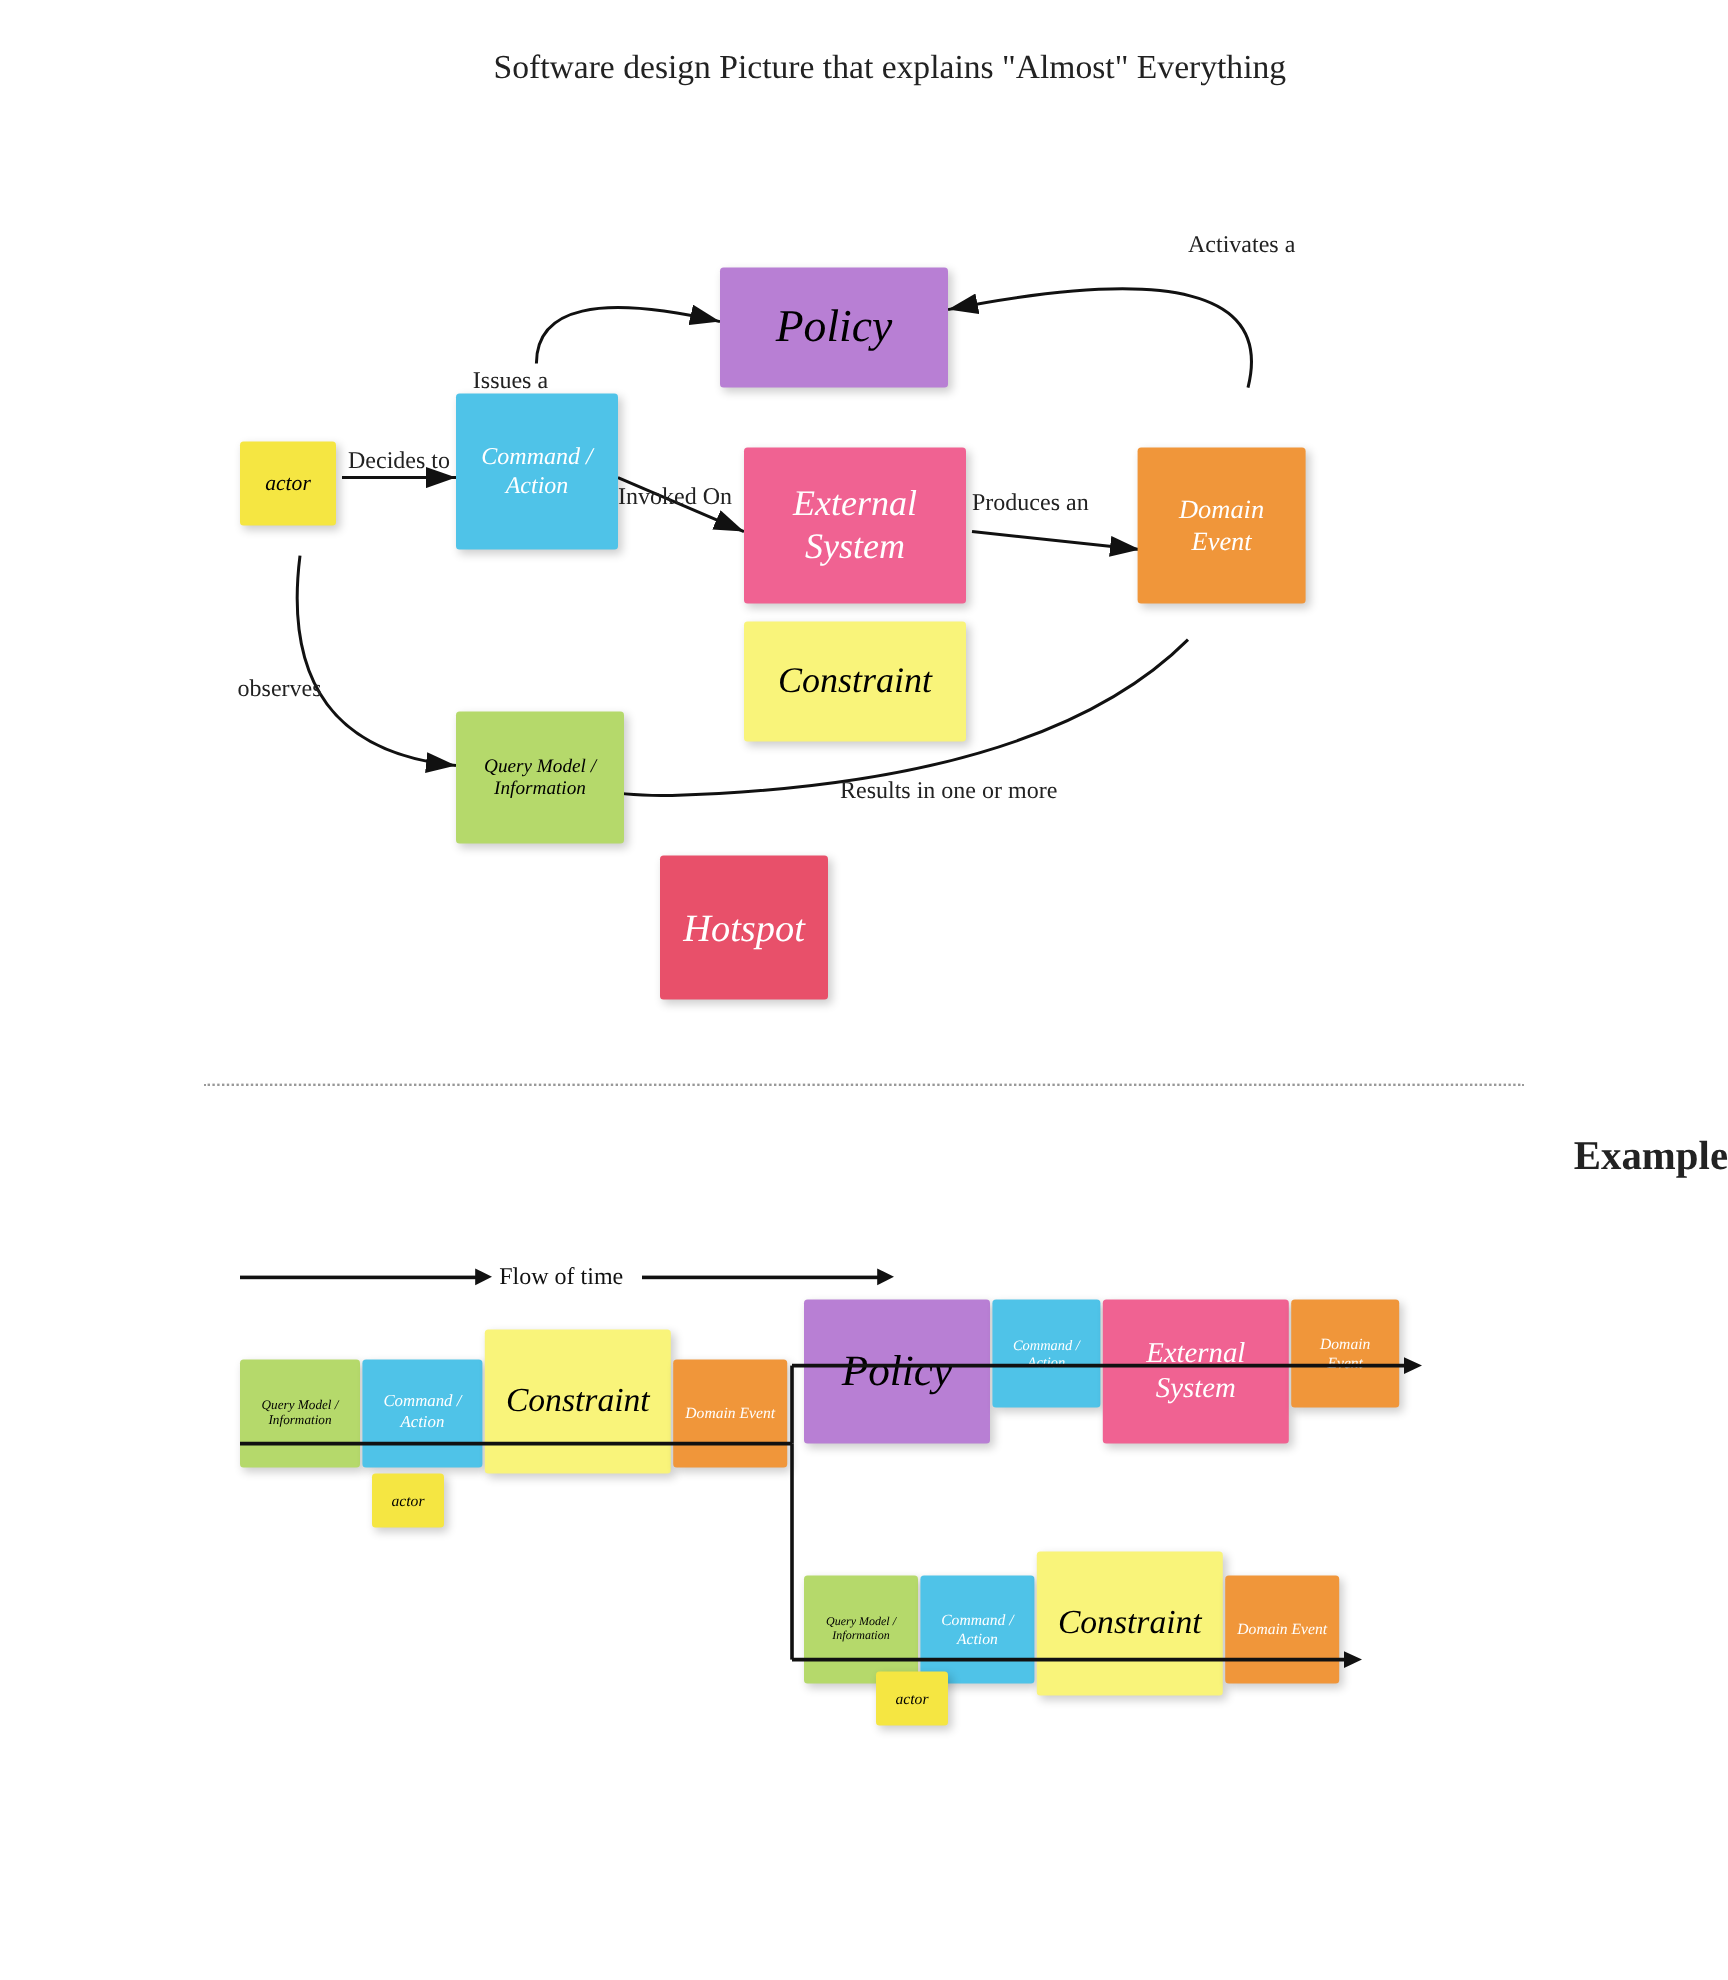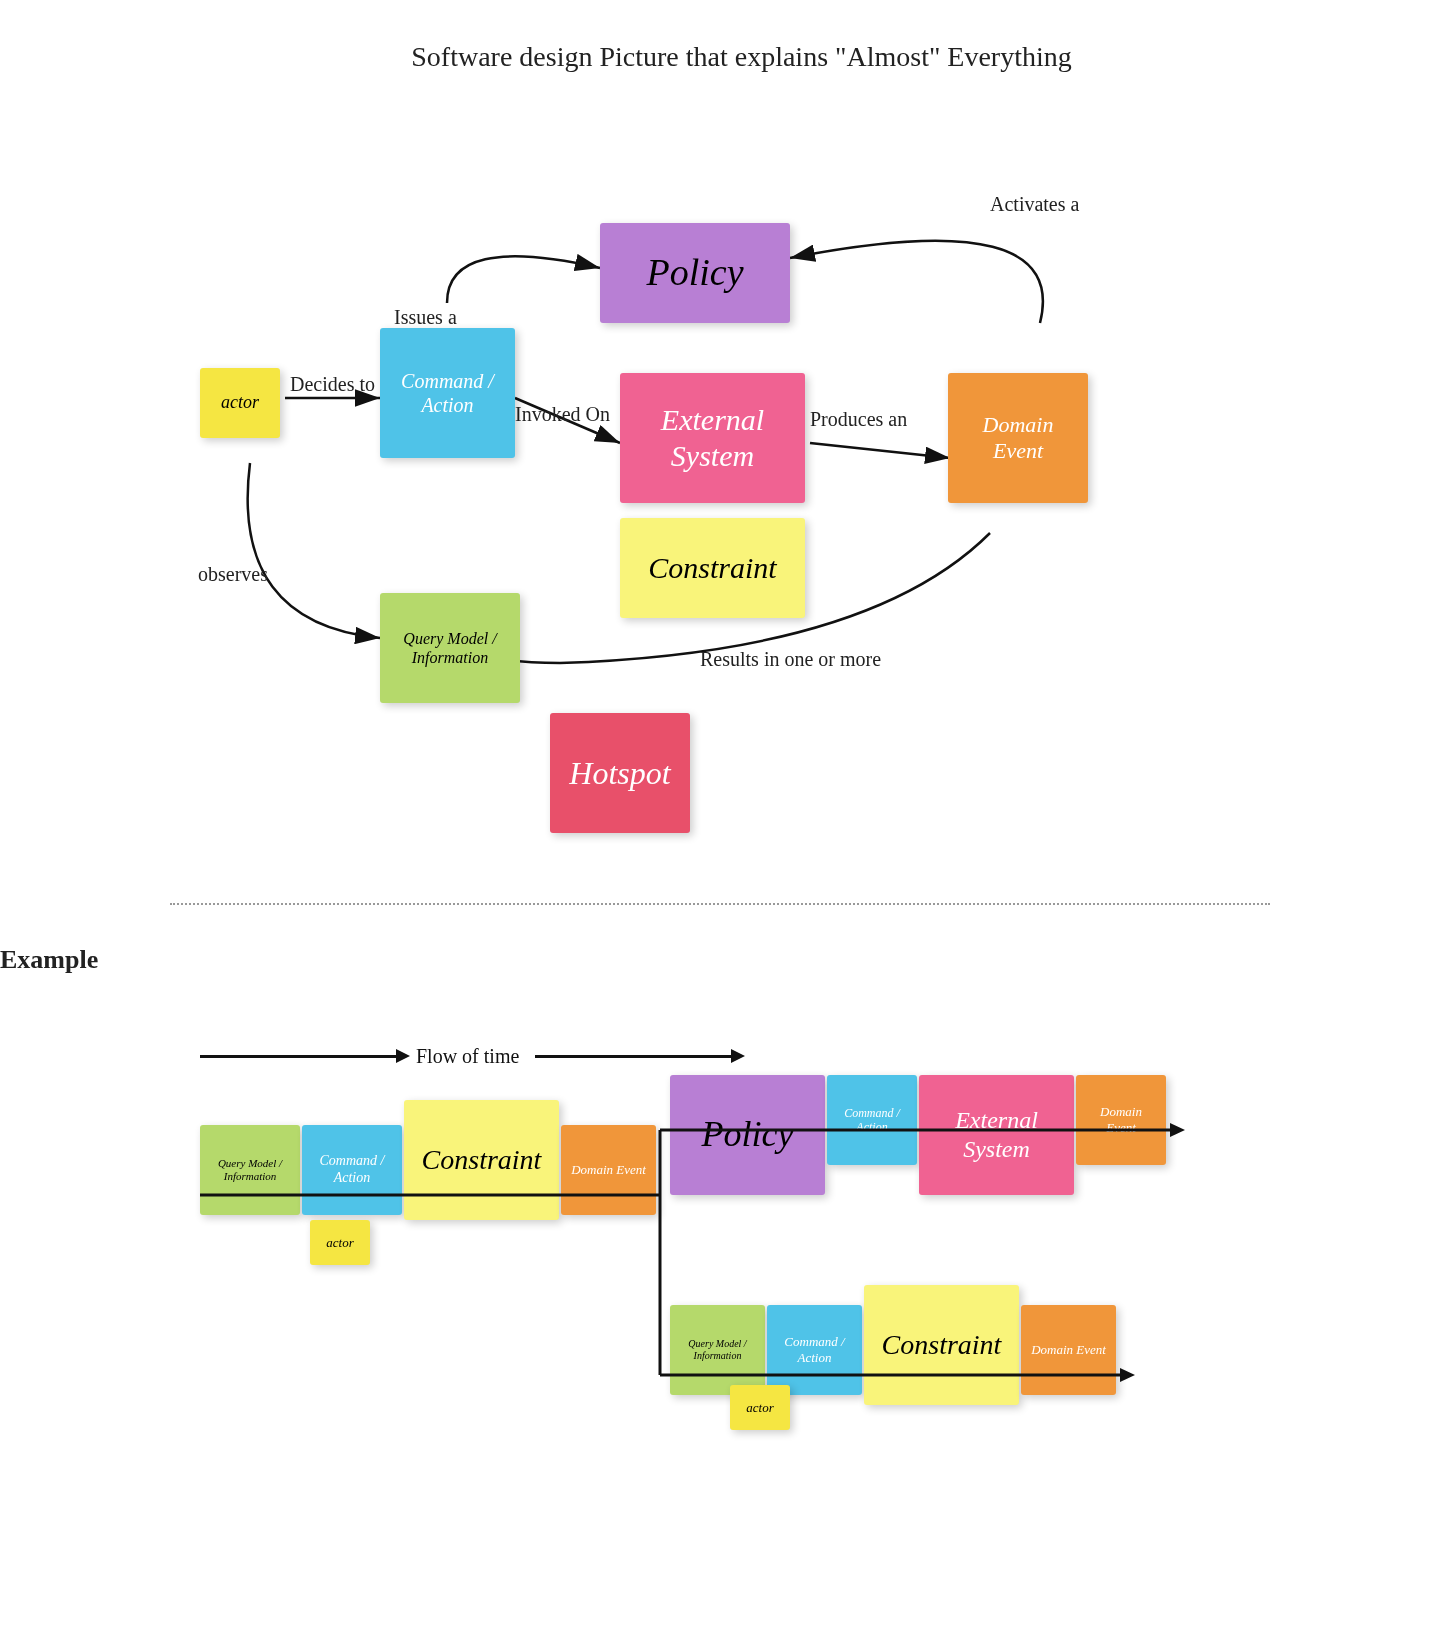--- a/index.html
+++ b/index.html
@@ -60,22 +60,22 @@
     
     .divider {
       width: 1100px;
       margin: 20px auto;
       border: none;
       border-top: 2px dotted #999;
     }
 
     
     .example-title {
-      text-align: left;
-      font-size: 26px;
+      text-align: right;
+      font-size: 34px;
       font-weight: bold;
       padding: 20px 0 30px;
       color: #222;
     }
 
     .example-section {
       position: relative;
       width: 1100px;
       height: 600px;
       margin: 0 auto;

